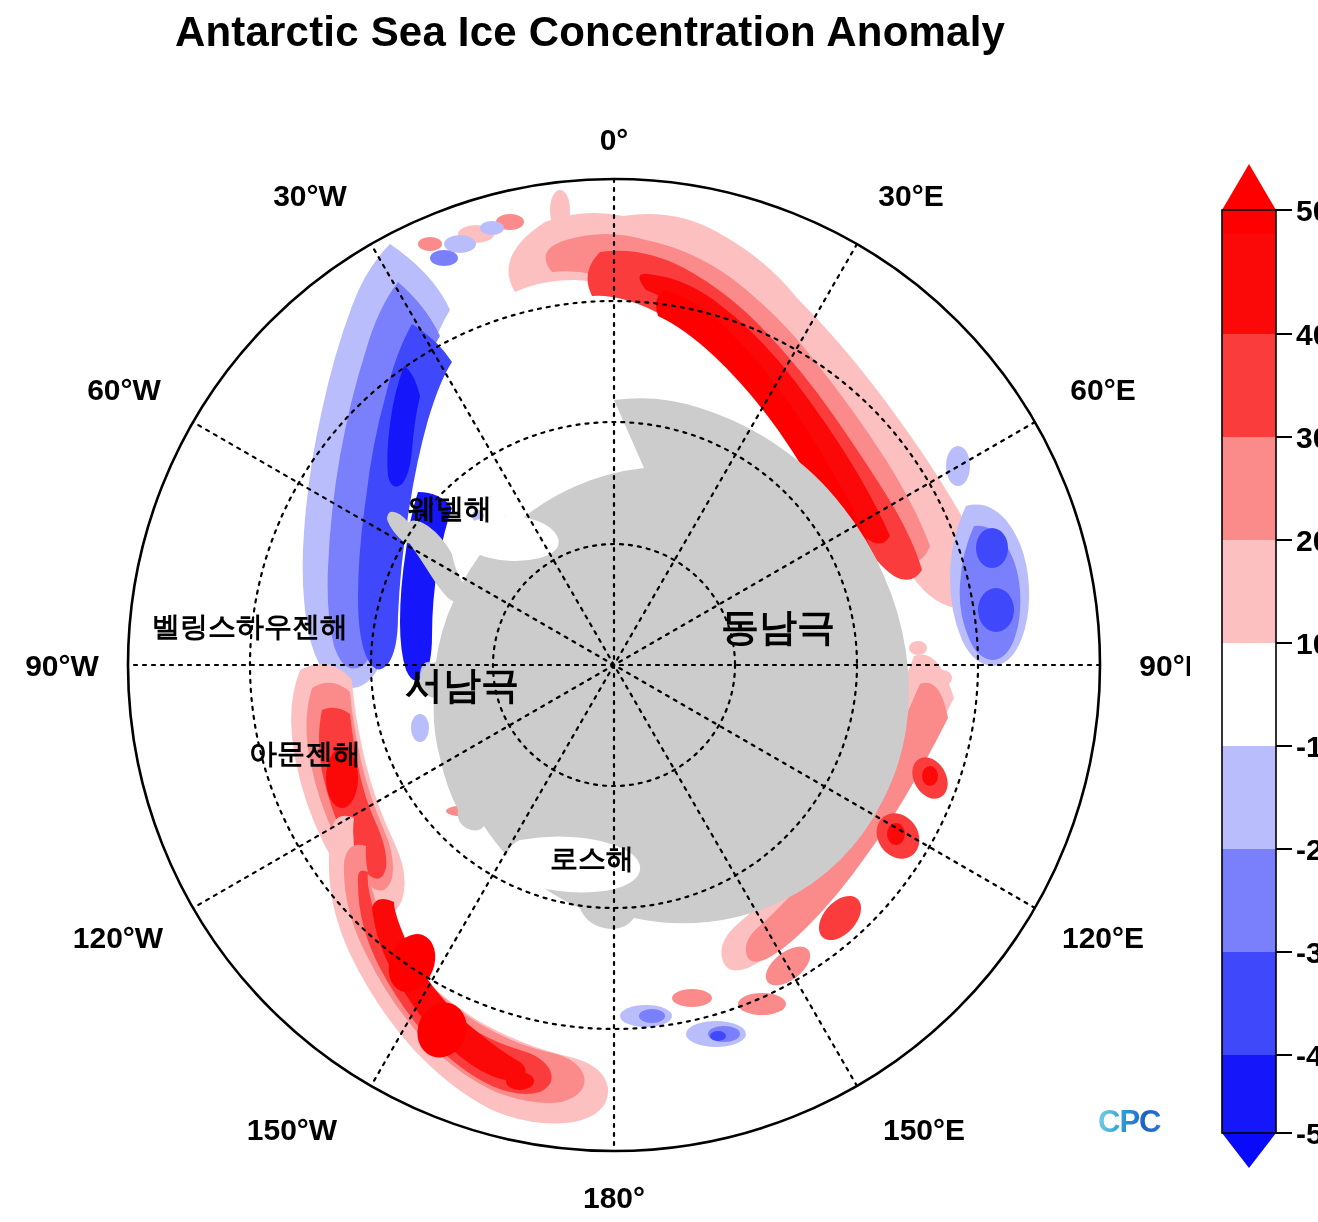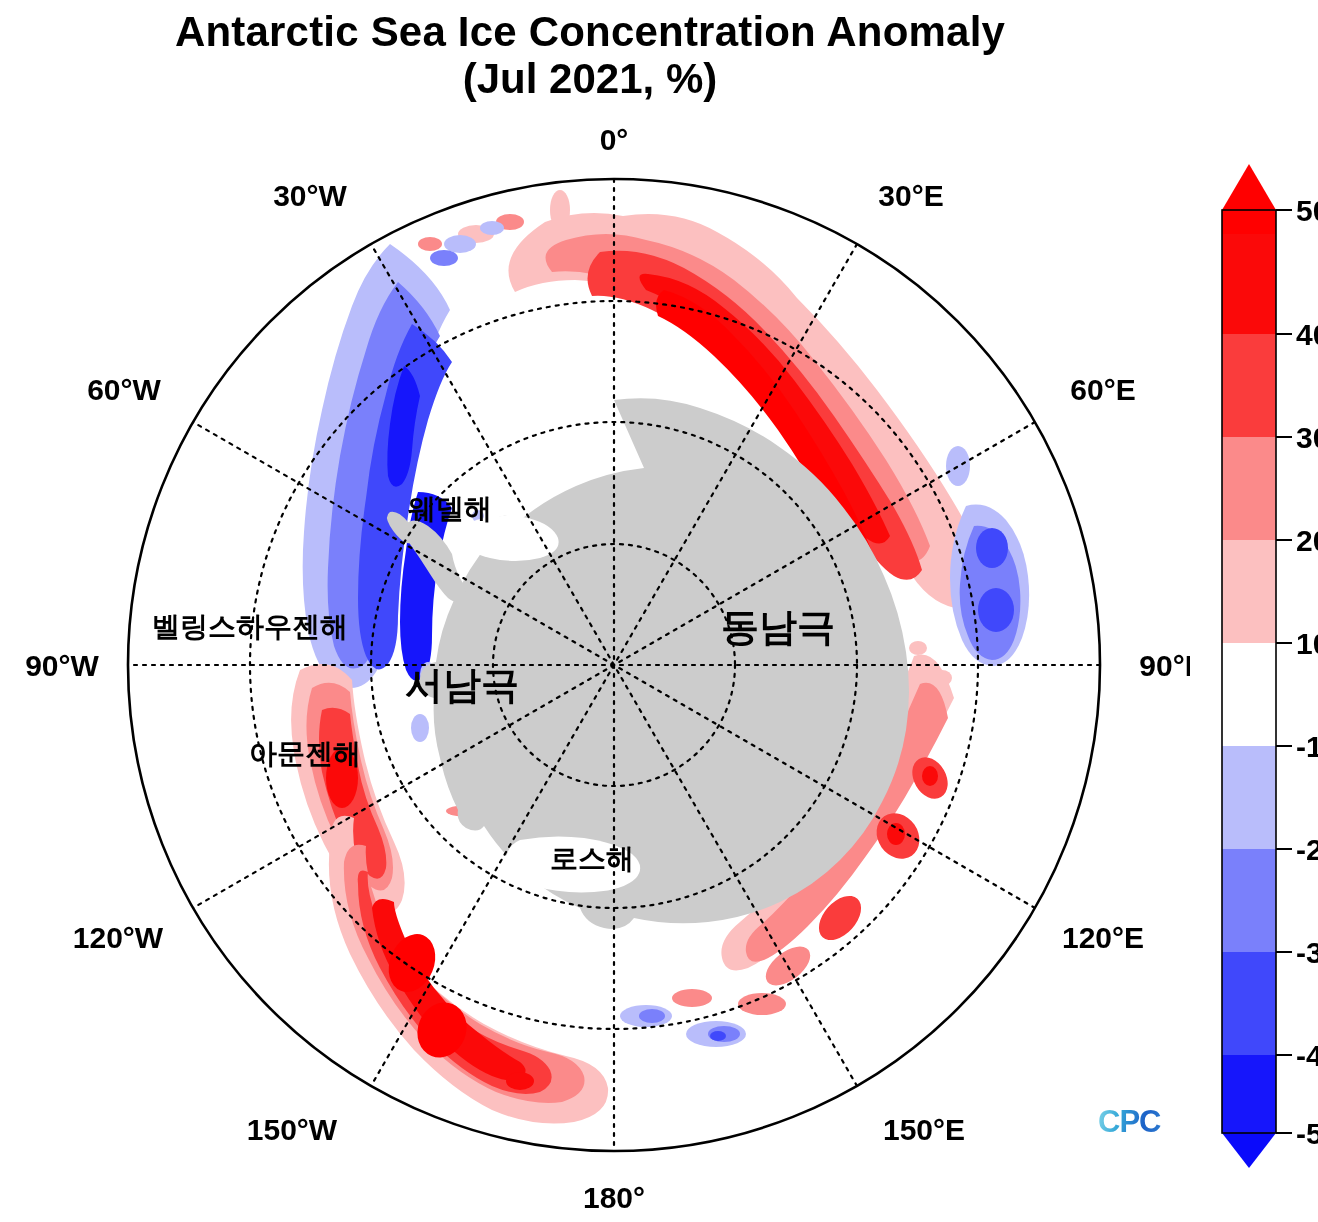--- a/index.html
+++ b/index.html
@@ -27,21 +27,20 @@
             font-size:31px;font-weight:700;letter-spacing:-1px;
             background:linear-gradient(100deg,#7fd4e8 0%,#35a8d8 22%,#1d62c8 48%,#2f7fd0 70%,#55b8e0 100%);
             -webkit-background-clip:text;background-clip:text;color:transparent;
             font-family:"Liberation Sans","DejaVu Sans",sans-serif;}
 </style>
 </head>
 <body>
 
 <div id="title-block">
   <div id="title-line1">Antarctic Sea Ice Concentration Anomaly</div>
-  <div id="title-line2">(Jul 2021, %)</div>
 </div>
 
 <div id="map-area">
 <svg id="map-svg" width="1190" height="1104" viewBox="0 0 1190 1104" xmlns="http://www.w3.org/2000/svg">
   <defs>
     <clipPath id="diskClip">
           <circle cx="614" cy="547" r="486"></circle>
         </clipPath>
   </defs>
 

